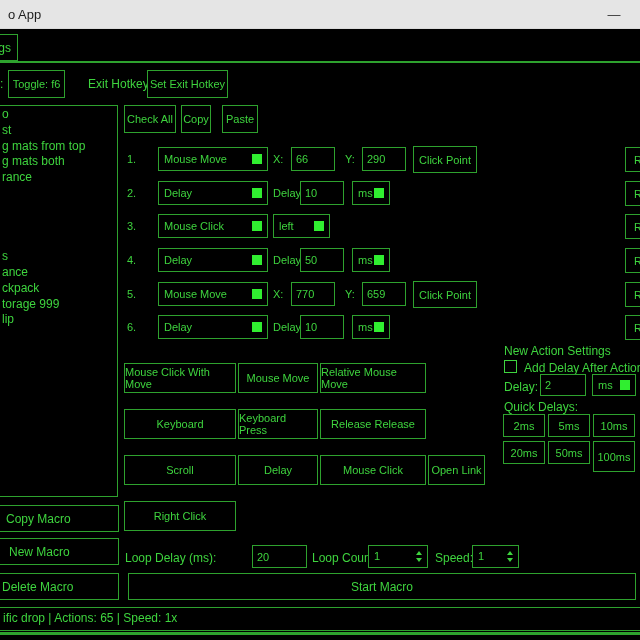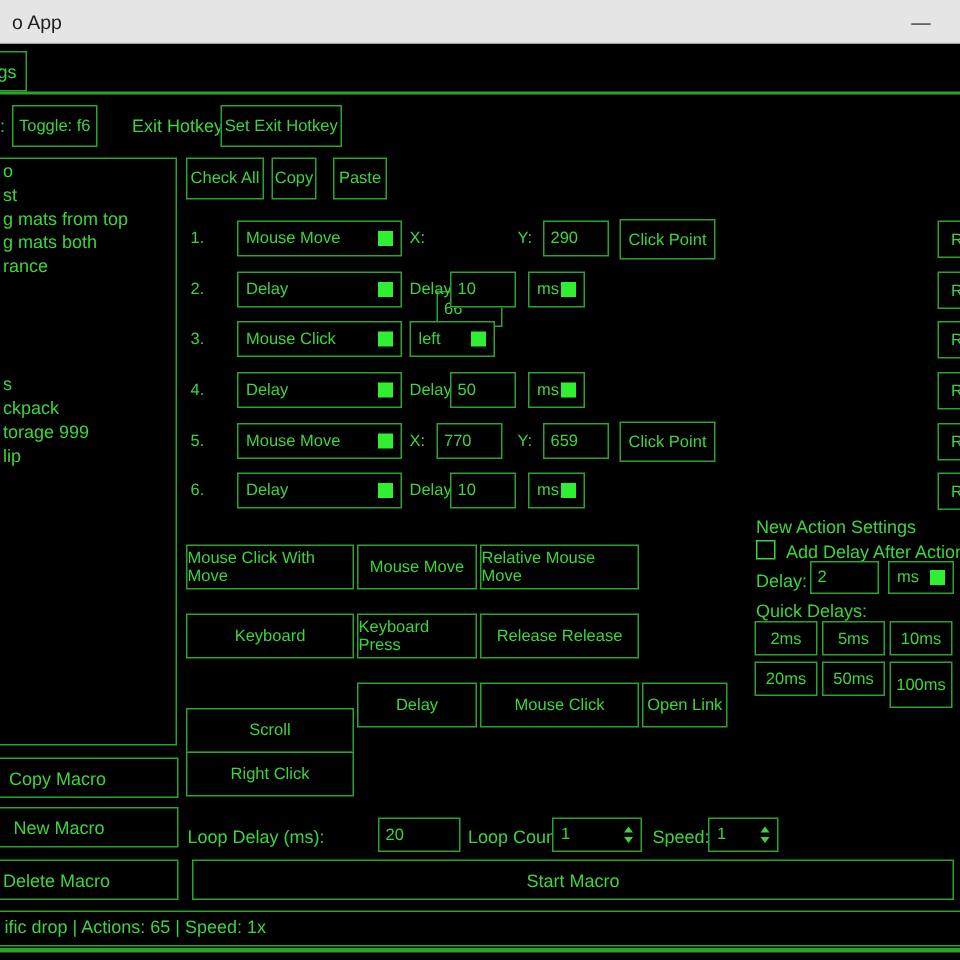--- a/index.html
+++ b/index.html
@@ -76,37 +76,38 @@
   <li>o</li>
   <li>st</li>
   <li>g mats from top</li>
   <li>g mats both</li>
   <li>rance</li>
   <li></li>
   <li></li>
   <li></li>
   <li></li>
   <li>s</li>
+  <li>ance</li>
   <li>ckpack</li>
   <li>torage 999</li>
   <li>lip</li>
 </ul>
 
 <div class="abs btn" style="left:124px;top:105px;width:52px;height:28px">Check All</div>
 <div class="abs btn" style="left:181px;top:105px;width:30px;height:28px">Copy</div>
 <div class="abs btn" style="left:222px;top:105px;width:36px;height:28px">Paste</div>
 
 <div class="arow" style="top:146px">
   <span class="num">1.</span>
   <div class="dd type">
     <span>Mouse Move</span>
     <span class="sq"></span>
   </div>
   <span class="lbl" style="left:151px;top:7px">X:</span>
-  <input class="inp" style="left: 169px; width: 44px; margin-top: 47px;" value="66">
+  <input class="inp" style="left: 169px; width: 44px;" value="66">
   <span class="lbl" style="left:223px;top:7px">Y:</span>
   <input class="inp" style="left: 240px; width: 44px;" value="290">
   <div class="btn cp">Click Point</div>
   <div class="btn rm">R</div>
 </div>
 
 <div class="arow" style="top:180px">
   <span class="num">2.</span>
   <div class="dd type">
     <span>Delay</span>
@@ -179,21 +180,21 @@
 </div>
 
 <div class="abs btn" style="left:124px;top:363px;width:112px;height:30px">Mouse Click With Move</div>
 <div class="abs btn" style="left:238px;top:363px;width:80px;height:30px">Mouse Move</div>
 <div class="abs btn" style="left:320px;top:363px;width:106px;height:30px">Relative Mouse Move</div>
 
 <div class="abs btn" style="left:124px;top:409px;width:112px;height:30px">Keyboard</div>
 <div class="abs btn" style="left:238px;top:409px;width:80px;height:30px">Keyboard Press</div>
 <div class="abs btn" style="left:320px;top:409px;width:106px;height:30px">Release Release</div>
 
-<div class="abs btn" style="left:124px;top:472px;width:112px;height:30px">Scroll</div>
+<div class="abs btn" style="left:124px;top:455px;width:112px;height:30px">Scroll</div>
 <div class="abs btn" style="left:238px;top:455px;width:80px;height:30px">Delay</div>
 <div class="abs btn" style="left:320px;top:455px;width:106px;height:30px">Mouse Click</div>
 <div class="abs btn" style="left:428px;top:455px;width:57px;height:30px">Open Link</div>
 
 <div class="abs btn" style="left:124px;top:501px;width:112px;height:30px">Right Click</div>
 
 <span class="lbl" style="left:504px;top:344px;font-size:12px">New Action Settings</span>
 <div class="cbx" style="left:504px;top:360px"></div>
 <span class="lbl" style="left:524px;top:361px;font-size:12px">Add Delay After Action</span>
 <span class="lbl" style="left:504px;top:380px;font-size:12px">Delay:</span>

